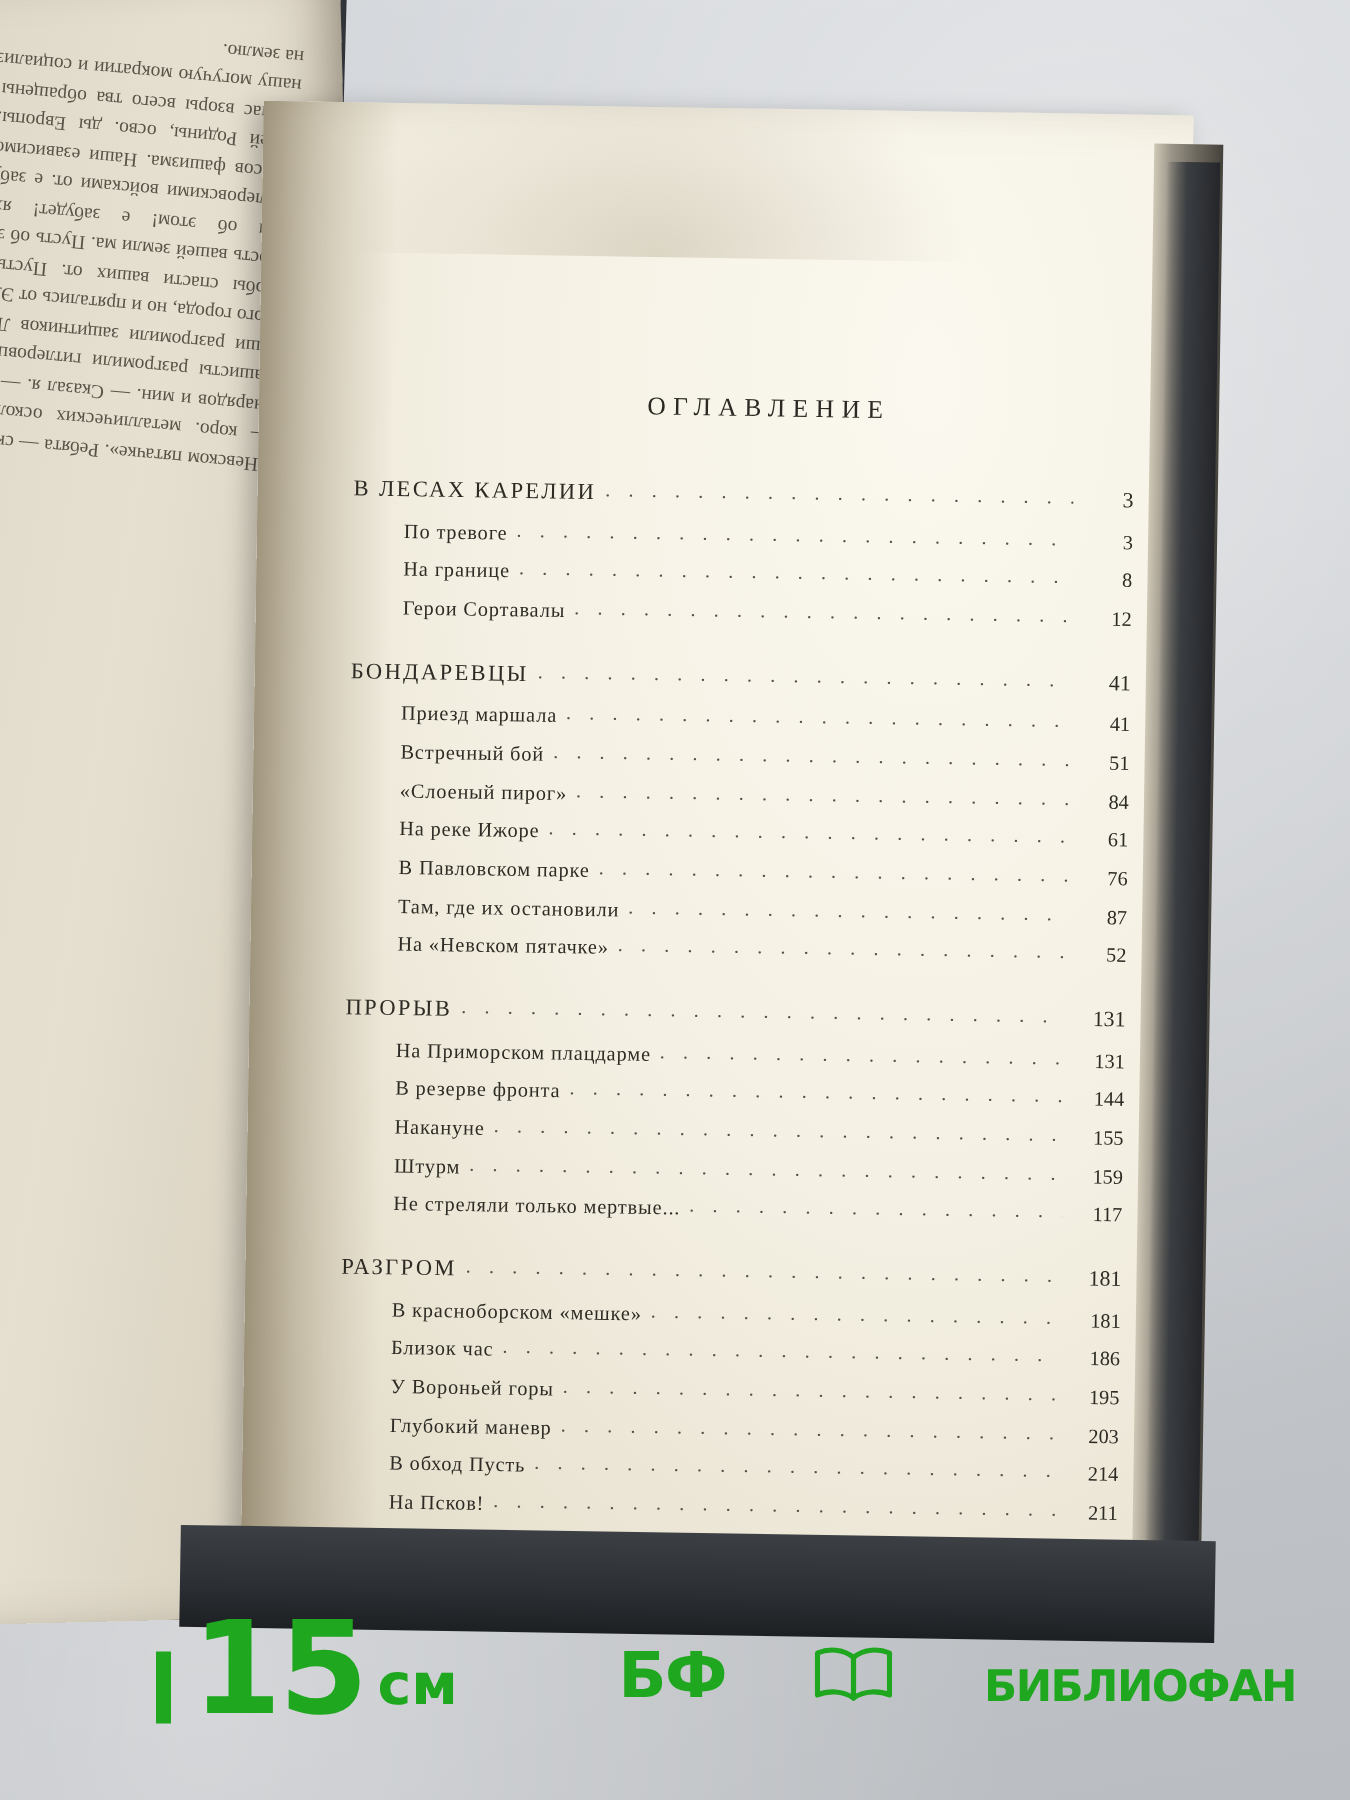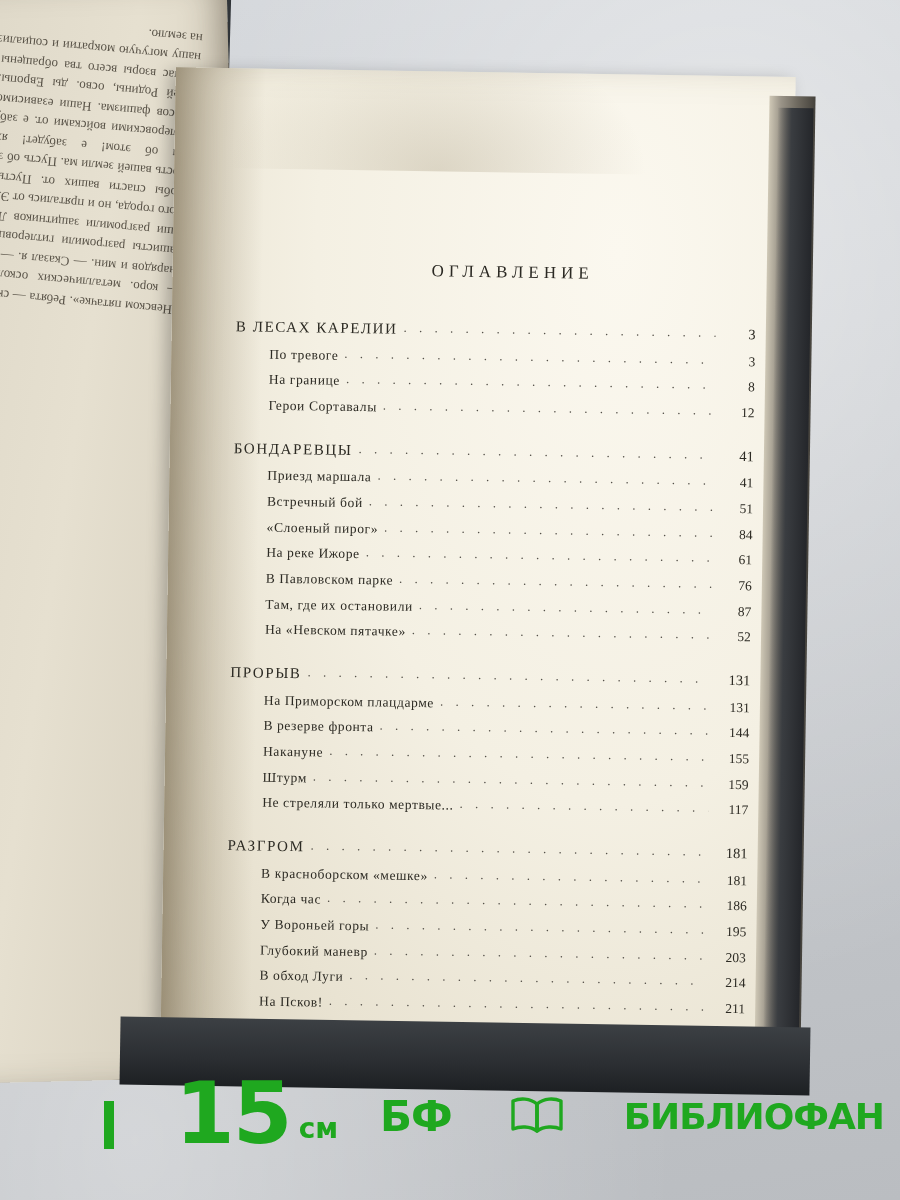--- a/index.html
+++ b/index.html
@@ -177,49 +177,48 @@
     width: 10px; height: 48px;
     background: #1fa81f;
     margin-right: 14px;
   }
   #ruler .num {
     font-family: "DejaVu Sans", sans-serif;
     font-weight: bold;
     font-size: 86px;
     line-height: 0.82;
     letter-spacing: -2px;
-    margin-left: 47px;
   }
   #ruler .unit {
     font-family: "DejaVu Sans", sans-serif;
     font-weight: bold;
-    font-size: 28px;
+    font-size: 38px;
     margin-left: 8px;
     margin-bottom: 4px;
   }
   #brand {
     position: absolute;
-    right: 16px; top: 1092px;
+    right: 36px; top: 1092px;
     display: flex;
-    align-items: center;
+    align-items: flex-end;
     color: #1fa81f;
     gap: 48px;
   }
   #brand .mark {
     font-family: "DejaVu Sans", sans-serif;
     font-weight: bold;
     font-size: 42px;
     letter-spacing: -1px;
     margin-right: 10px;
   }
   #brand .book-icon { margin-right: 12px; }
   #brand .name {
     font-family: "DejaVu Sans", sans-serif;
     font-weight: bold;
-    font-size: 36px;
+    font-size: 29px;
     letter-spacing: -1px;
   }
 </style>
 </head>
 <body>
 
 <div id="photo">
   <div id="table-surface"></div>
 
   <div id="book-spine"></div>
@@ -336,36 +335,36 @@
               <span class="label">РАЗГРОМ</span>
               <span class="dots">. . . . . . . . . . . . . . . . . . . . . . . . . . . . . . . . . . . . . . . .</span>
               <span class="page">181</span>
             </div>
             <div class="entry level-1">
               <span class="label">В красноборском «мешке»</span>
               <span class="dots">. . . . . . . . . . . . . . . . . . . . . . . . . . . . . . . . . . . . . . . .</span>
               <span class="page">181</span>
             </div>
             <div class="entry level-1">
-              <span class="label">Когда час</span>
+              <span class="label">Близок час</span>
               <span class="dots">. . . . . . . . . . . . . . . . . . . . . . . . . . . . . . . . . . . . . . . .</span>
               <span class="page">186</span>
             </div>
             <div class="entry level-1">
               <span class="label">У Вороньей горы</span>
               <span class="dots">. . . . . . . . . . . . . . . . . . . . . . . . . . . . . . . . . . . . . . . .</span>
               <span class="page">195</span>
             </div>
             <div class="entry level-1">
               <span class="label">Глубокий  маневр</span>
               <span class="dots">. . . . . . . . . . . . . . . . . . . . . . . . . . . . . . . . . . . . . . . .</span>
               <span class="page">203</span>
             </div>
             <div class="entry level-1">
-              <span class="label">В обход Луги</span>
+              <span class="label">В обход Пусть</span>
               <span class="dots">. . . . . . . . . . . . . . . . . . . . . . . . . . . . . . . . . . . . . . . .</span>
               <span class="page">214</span>
             </div>
             <div class="entry level-1">
               <span class="label">На Псков!</span>
               <span class="dots">. . . . . . . . . . . . . . . . . . . . . . . . . . . . . . . . . . . . . . . .</span>
               <span class="page">211</span>
             </div>
           </div>
           <div class="group">

